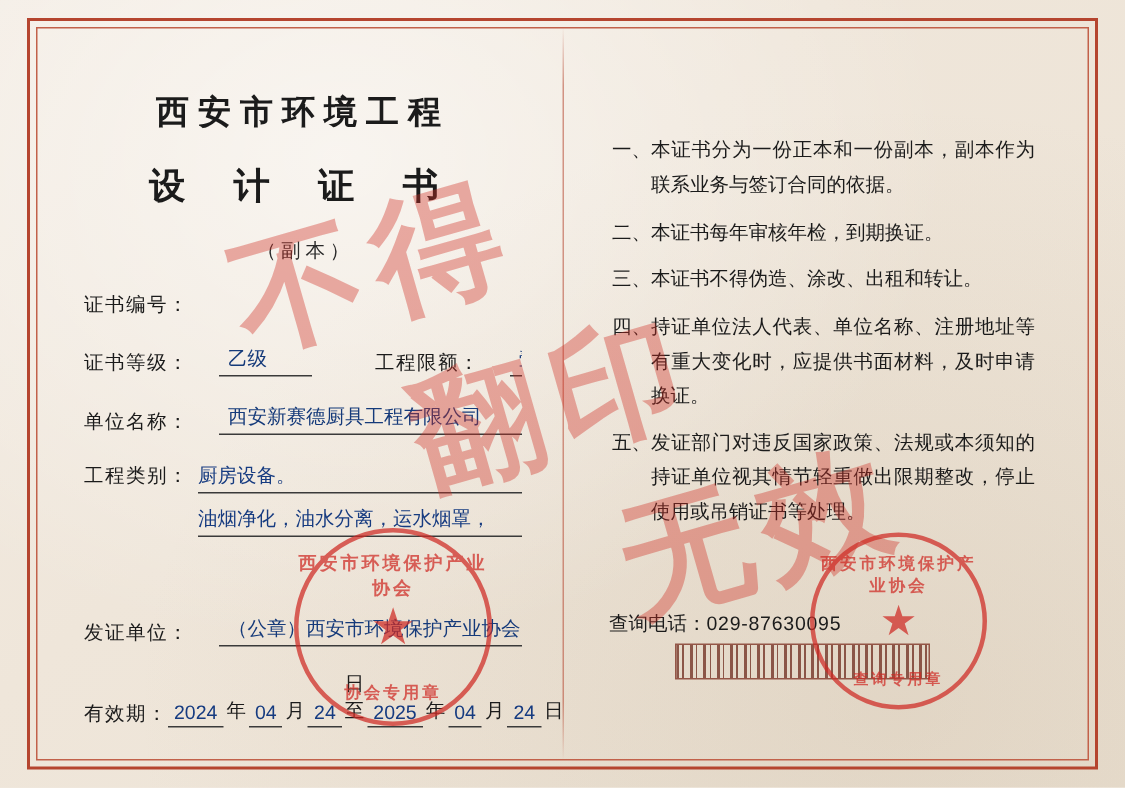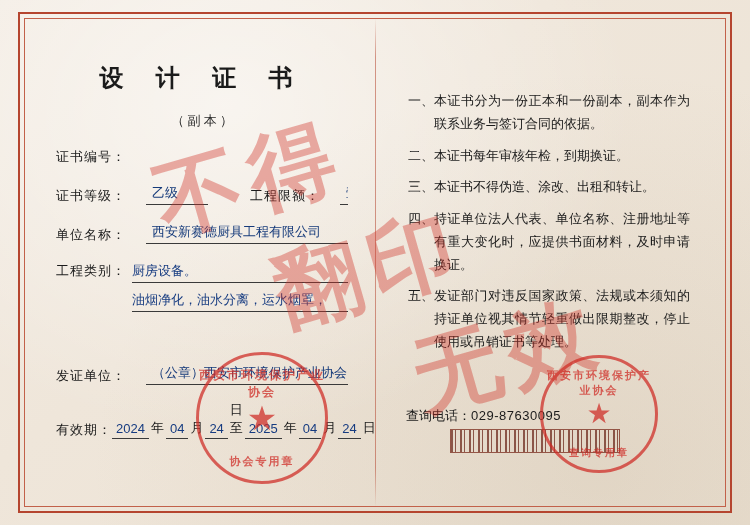--- a/index.html
+++ b/index.html
@@ -290,20 +290,21 @@
 </head>
 <body>
 
 <div class="certificate">
   <div class="paper-vignette"></div>
   <div class="outer-border"></div>
   <div class="inner-border"></div>
   <div class="center-divider"></div>
 
   <div class="panel panel-left">
+    <div class="title-line1">西安市环境工程</div>
     <div class="title-line2">设 计 证 书</div>
     <div class="subtitle">（ 副 本 ）</div>
 
     <div class="field-row">
       <span class="field-label">证书编号：</span>
     </div>
 
     <div class="field-row">
       <span class="field-label">证书等级：</span>
       <span class="field-value narrow">乙级</span>

